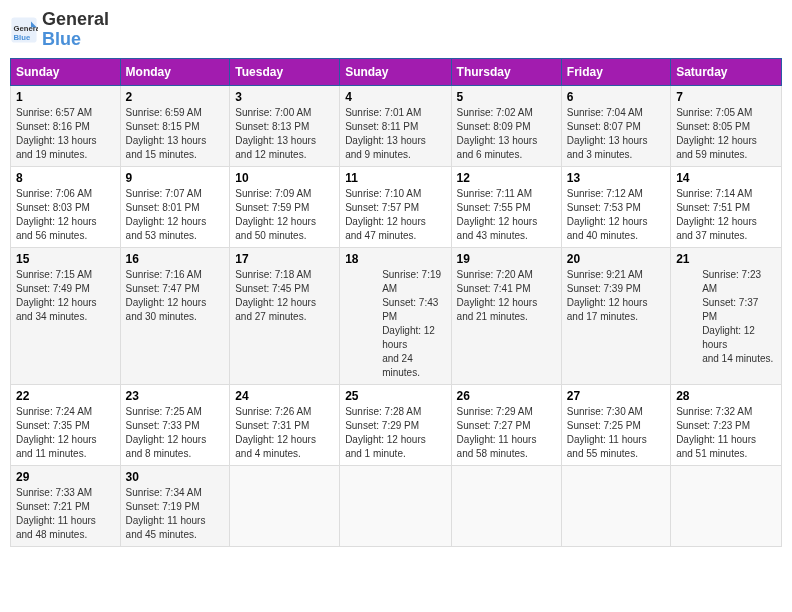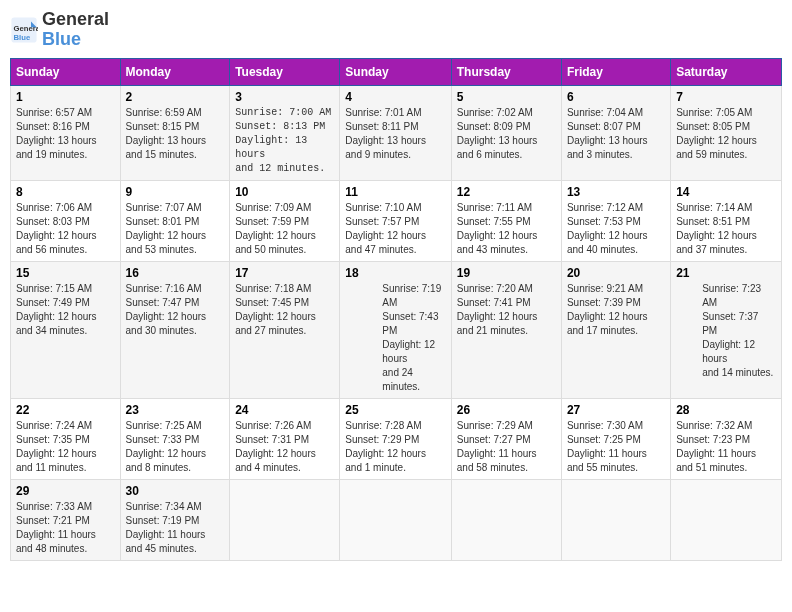--- a/index.html
+++ b/index.html
@@ -140,21 +140,21 @@
         </td>
         <td>
           <span class="day-num">2</span>
           <div class="day-info" style="white-space: pre-line;">Sunrise: 6:59 AM
 Sunset: 8:15 PM
 Daylight: 13 hours
 and 15 minutes.</div>
         </td>
         <td>
           <span class="day-num">3</span>
-          <div class="day-info" style="white-space: pre-line; font-family: Liberation Mono, monospace;">Sunrise: 7:00 AM
+          <div class="day-info" style="white-space: pre-line;">Sunrise: 7:00 AM
 Sunset: 8:13 PM
 Daylight: 13 hours
 and 12 minutes.</div>
         </td>
         <td>
           <span class="day-num">4</span>
           <div class="day-info" style="white-space: pre-line;">Sunrise: 7:01 AM
 Sunset: 8:11 PM
 Daylight: 13 hours
 and 9 minutes.</div>
@@ -220,21 +220,21 @@
         <td>
           <span class="day-num">13</span>
           <div class="day-info" style="white-space: pre-line;">Sunrise: 7:12 AM
 Sunset: 7:53 PM
 Daylight: 12 hours
 and 40 minutes.</div>
         </td>
         <td>
           <span class="day-num">14</span>
           <div class="day-info" style="white-space: pre-line;">Sunrise: 7:14 AM
-Sunset: 8:51 PM
+Sunset: 7:51 PM
 Daylight: 12 hours
 and 37 minutes.</div>
         </td>
       </tr>
       <tr>
         <td>
           <span class="day-num">15</span>
           <div class="day-info" style="white-space: pre-line;">Sunrise: 7:15 AM
 Sunset: 7:49 PM
 Daylight: 12 hours

